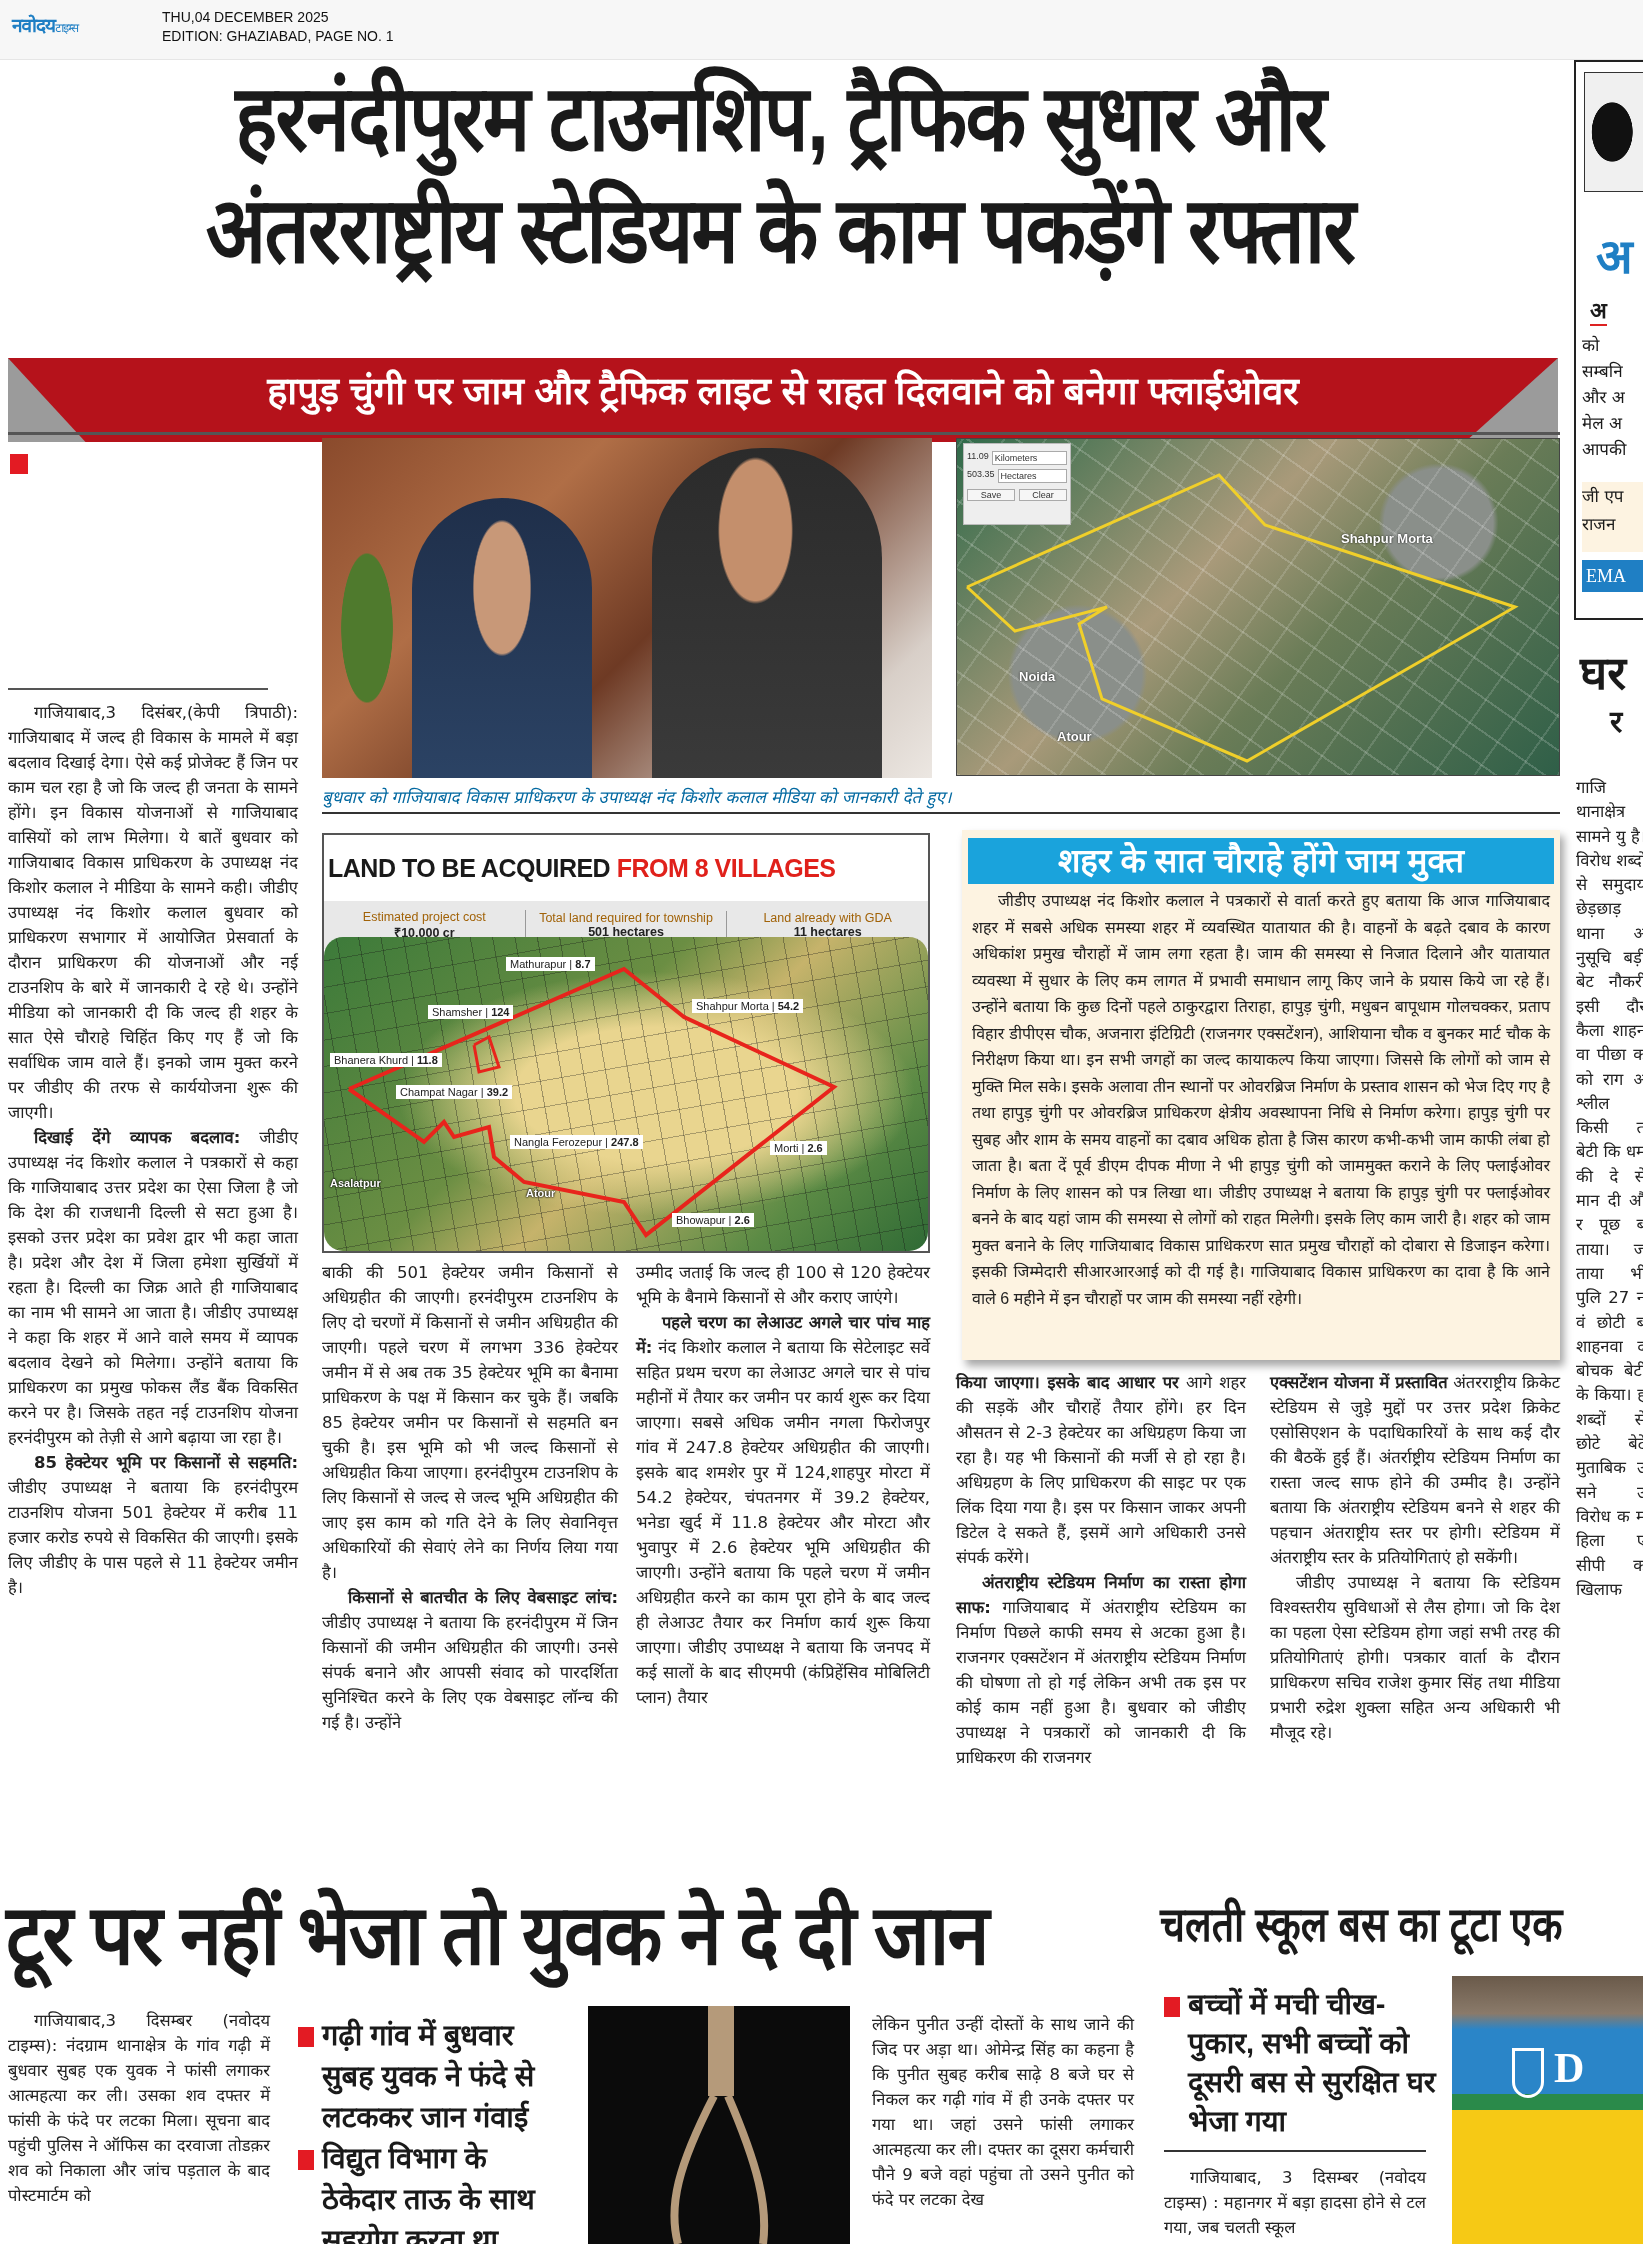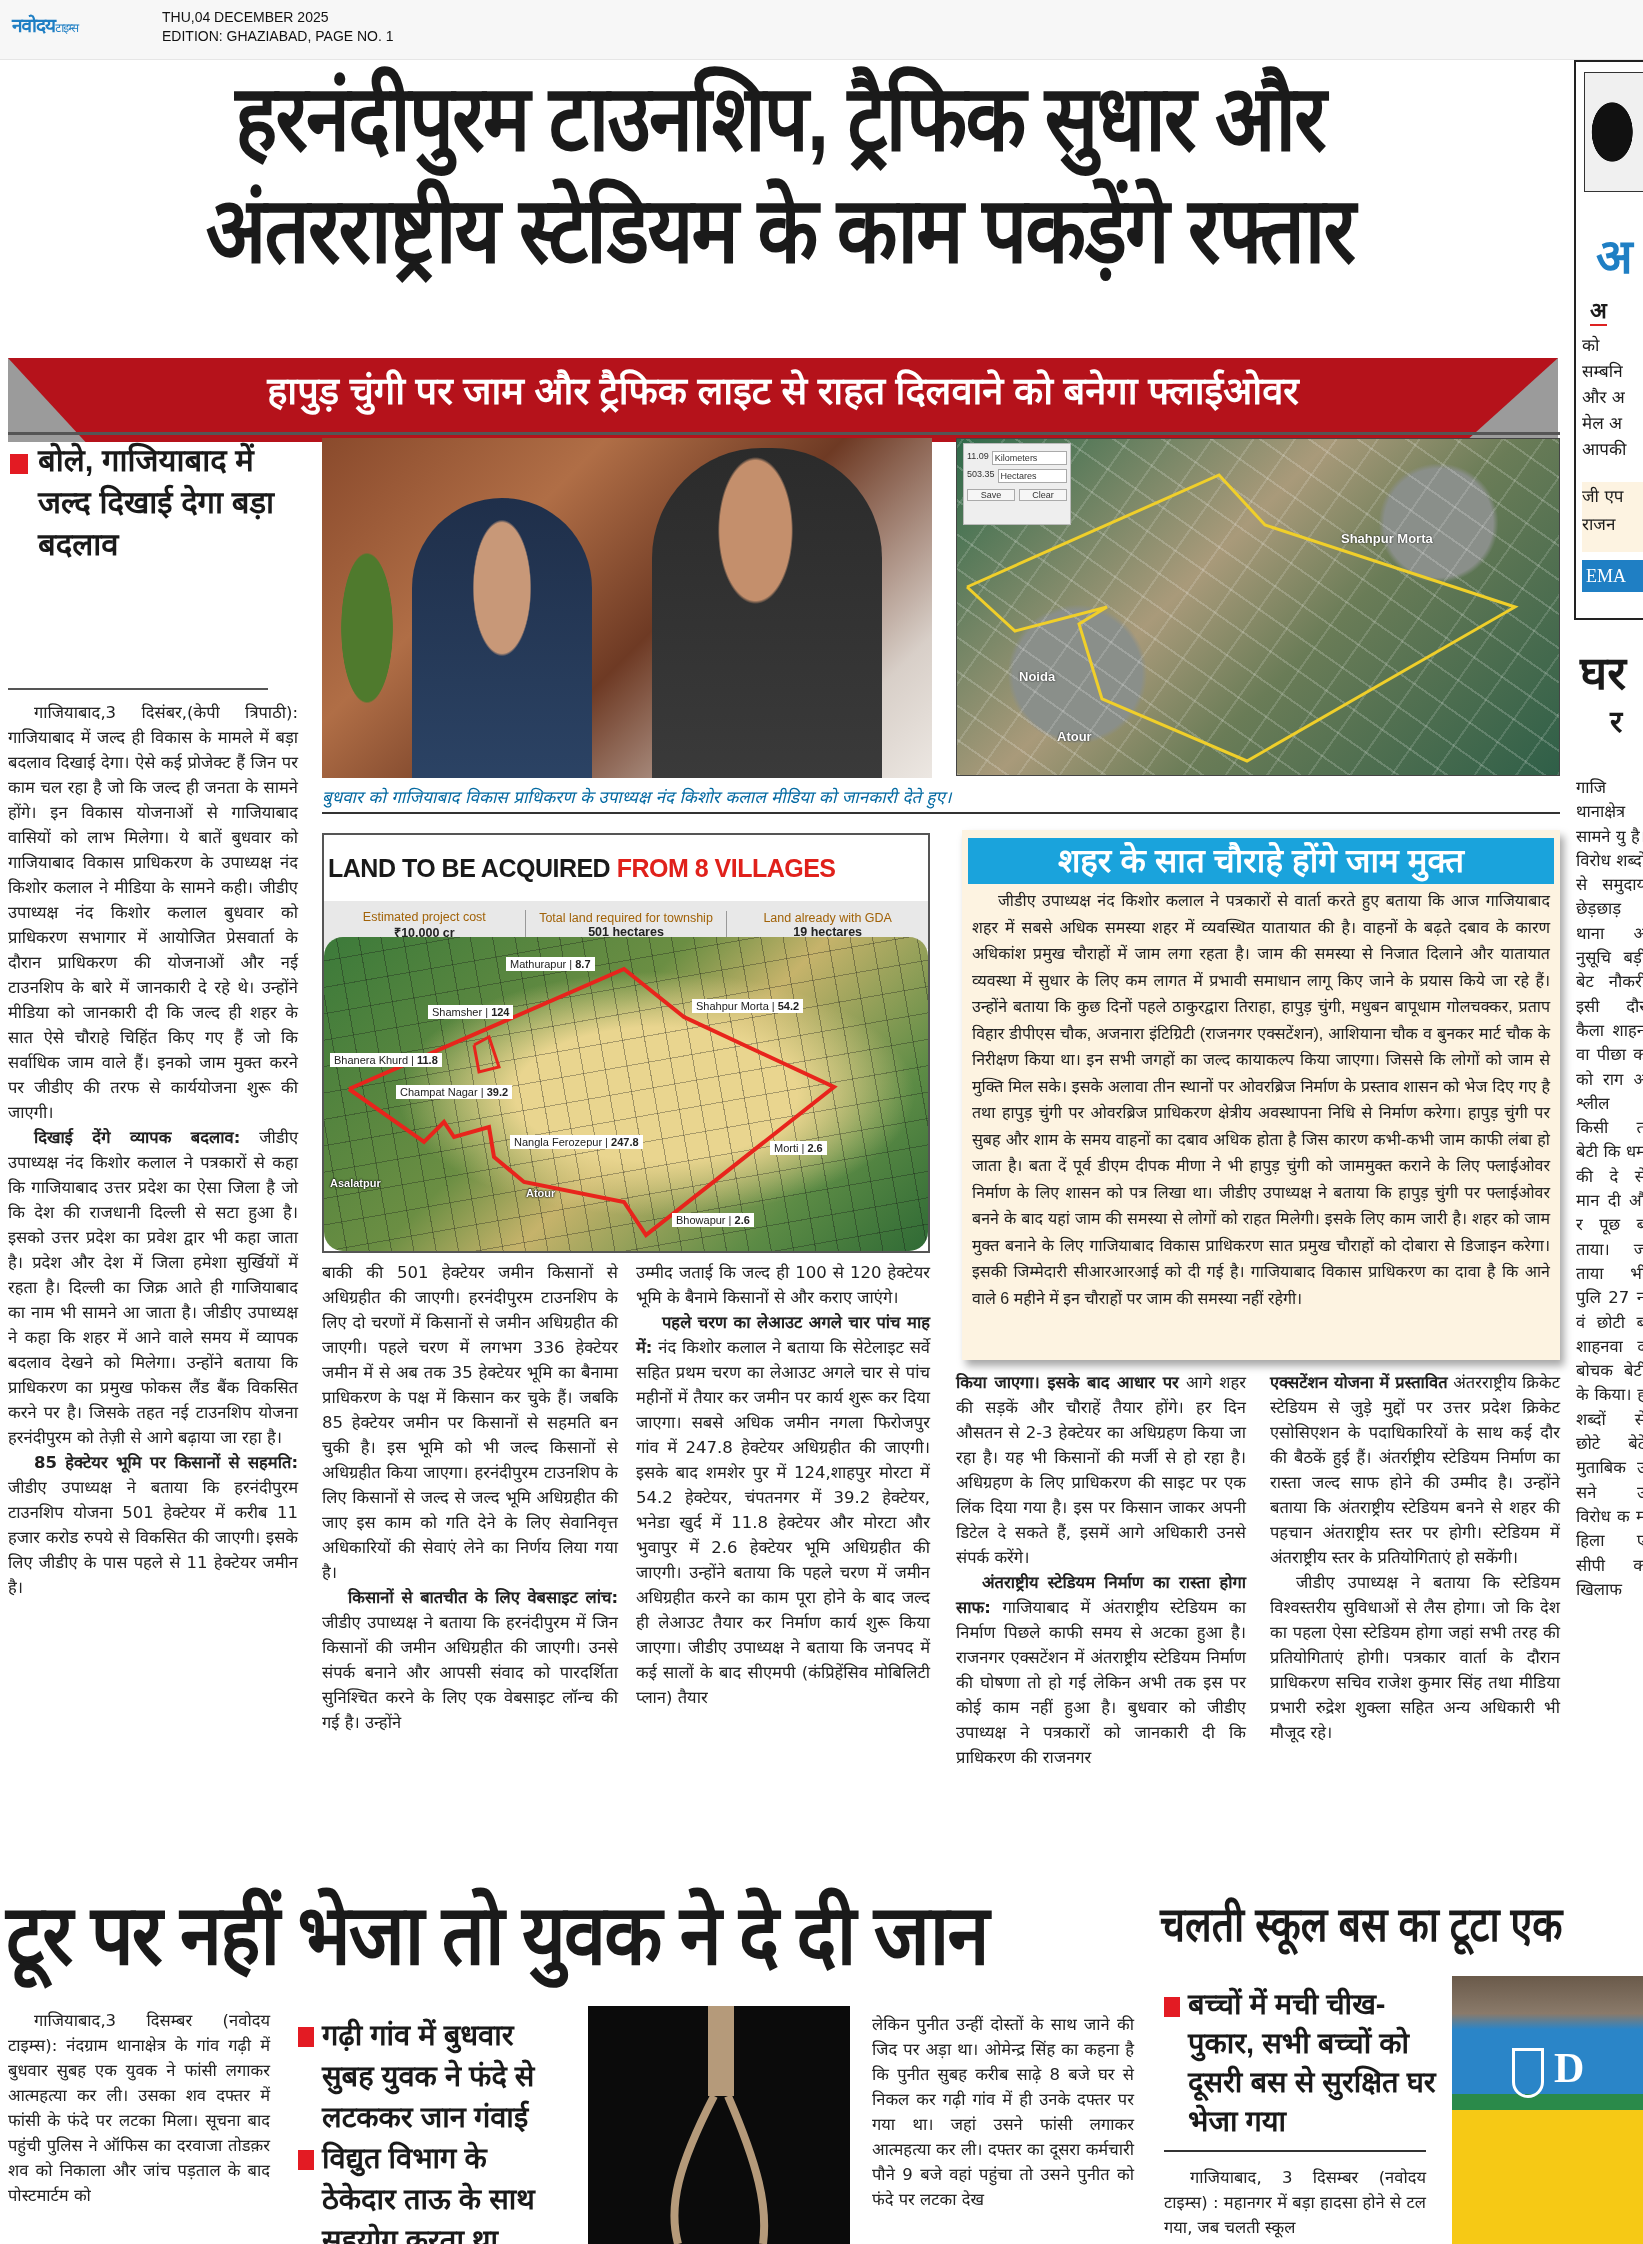--- a/index.html
+++ b/index.html
@@ -107,21 +107,20 @@
 
 <div class="redbar">
   <div class="bg"></div>
   <div class="band"></div>
   <div class="txt">हापुड़ चुंगी पर जाम और ट्रैफिक लाइट से राहत दिलवाने को बनेगा फ्लाईओवर</div>
 </div>
 <div class="rule" style="left:8px;top:432px;width:1552px;"></div>
 
 <div class="left-heads">
   <div class="hl"><span class="bul"></span></div>
-  <div class="hl"><span class="bul"></span><span>बोले, गाजियाबाद में जल्द दिखाई देगा बड़ा बदलाव</span></div>
 </div>
 <div class="rule" style="left:8px;top:688px;width:260px;height:2px;"></div>
 
 <div class="col body-text" style="left:8px;top:700px;width:290px;">
   <p style="text-indent:26px;">गाजियाबाद,3 दिसंबर,(केपी त्रिपाठी): गाजियाबाद में जल्द ही विकास के मामले में बड़ा बदलाव दिखाई देगा। ऐसे कई प्रोजेक्ट हैं जिन पर काम चल रहा है जो कि जल्द ही जनता के सामने होंगे। इन विकास योजनाओं से गाजियाबाद वासियों को लाभ मिलेगा। ये बातें बुधवार को गाजियाबाद विकास प्राधिकरण के उपाध्यक्ष नंद किशोर कलाल ने मीडिया के सामने कही। जीडीए उपाध्यक्ष नंद किशोर कलाल बुधवार को प्राधिकरण सभागार में आयोजित प्रेसवार्ता के दौरान प्राधिकरण की योजनाओं और नई टाउनशिप के बारे में जानकारी दे रहे थे। उन्होंने मीडिया को जानकारी दी कि जल्द ही शहर के सात ऐसे चौराहे चिहिंत किए गए हैं जो कि सर्वाधिक जाम वाले हैं। इनको जाम मुक्त करने पर जीडीए की तरफ से कार्ययोजना शुरू की जाएगी।</p>
   <p style="text-indent:26px;"><b>दिखाई देंगे व्यापक बदलाव:</b> <span>जीडीए उपाध्यक्ष नंद किशोर कलाल ने पत्रकारों से कहा कि गाजियाबाद उत्तर प्रदेश का ऐसा जिला है जो कि देश की राजधानी दिल्ली से सटा हुआ है। इसको उत्तर प्रदेश का प्रवेश द्वार भी कहा जाता है। प्रदेश और देश में जिला हमेशा सुर्खियों में रहता है। दिल्ली का जिक्र आते ही गाजियाबाद का नाम भी सामने आ जाता है। जीडीए उपाध्यक्ष ने कहा कि शहर में आने वाले समय में व्यापक बदलाव देखने को मिलेगा। उन्होंने बताया कि प्राधिकरण का प्रमुख फोकस लैंड बैंक विकसित करने पर है। जिसके तहत नई टाउनशिप योजना हरनंदीपुरम को तेज़ी से आगे बढ़ाया जा रहा है।</span></p>
   <p style="text-indent:26px;"><b>85 हेक्टेयर भूमि पर किसानों से सहमति:</b> <span>जीडीए उपाध्यक्ष ने बताया कि हरनंदीपुरम टाउनशिप योजना 501 हेक्टेयर में करीब 11 हजार करोड रुपये से विकसित की जाएगी। इसके लिए जीडीए के पास पहले से 11 हेक्टेयर जमीन है।</span></p>
 </div>
 
 <div class="photo1">
@@ -162,21 +161,21 @@
     <div class="stat">
         <div class="l">Estimated project cost</div>
         <div class="v">₹10,000 cr</div>
       </div>
     <div class="stat">
         <div class="l">Total land required for township</div>
         <div class="v">501 hectares</div>
       </div>
     <div class="stat">
         <div class="l">Land already with GDA</div>
-        <div class="v">19 hectares</div>
+        <div class="v">11 hectares</div>
       </div>
   </div>
   <div class="remain"><span>REMAINING LAND TO BE ACQUIRED FROM:</span><span class="fig">Fig in hectares</span></div>
   <div class="map">
     <svg width="604" height="314">
       <polyline points="25,152 300,32 360,80 510,150 322,298 300,265 200,245 170,220 165,190 130,200 120,185 100,205 25,152" fill="none" stroke="#e8241c" stroke-width="4"></polyline>
       <polyline points="150,108 165,100 175,130 155,135 150,108" fill="none" stroke="#e8241c" stroke-width="3"></polyline>
     </svg>
     <div class="vlabel" style="left:182px;top:20px;"><span>Mathurapur</span> | <b>8.7</b></div>
     <div class="vlabel" style="left:104px;top:68px;"><span>Shamsher</span> | <b>124</b></div>

